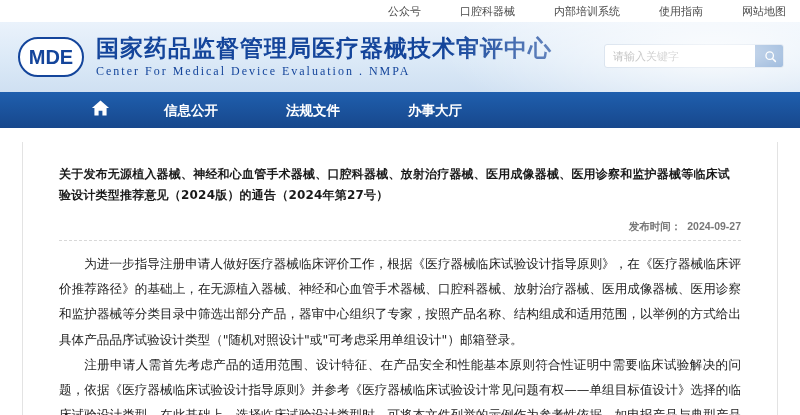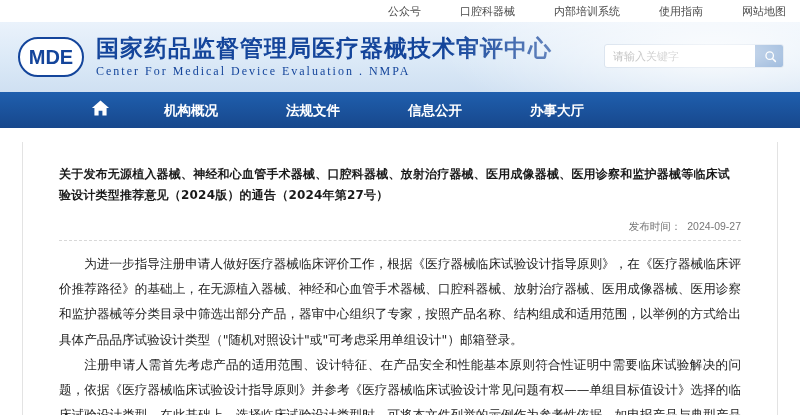--- a/index.html
+++ b/index.html
@@ -150,20 +150,21 @@
   }
   .meta-row {
     margin-top: 14px;
     padding-bottom: 6px;
     border-bottom: 1px dashed #d8d8d8;
     display: flex;
     justify-content: flex-end;
     gap: 6px;
     font-size: 10.5px;
     color: #777;
+    font-weight: bold;
   }
   .body-text {
     margin-top: 10px;
     font-size: 12.6px;
     line-height: 2.0;
     color: #222;
     text-align: justify;
     font-family: "DejaVu Sans", "Liberation Sans", sans-serif;
   }
   .body-text p { text-indent: 2em; }
@@ -202,23 +203,22 @@
   </div>
 
   <div class="nav">
     <div class="nav-home">
       <span>
         <svg width="19" height="18" viewBox="0 0 20 18" aria-hidden="true">
           <path d="M10 1 L19 9 L16.4 9 L16.4 17 L12 17 L12 12 L8 12 L8 17 L3.6 17 L3.6 9 L1 9 Z" fill="#ffffff"></path>
         </svg>
       </span>
     </div>
-    <div class="nav-item">机构概况</div>
+    <div class="nav-item">信息公开</div>
     <div class="nav-item">法规文件</div>
-    <div class="nav-item">信息公开</div>
     <div class="nav-item">办事大厅</div>
   </div>
 
   <div class="content">
     <div class="doc-title">关于发布无源植入器械、神经和心血管手术器械、口腔科器械、放射治疗器械、医用成像器械、医用诊察和监护器械等临床试验设计类型推荐意见（2024版）的通告（2024年第27号）</div>
 
     <div class="meta-row">
       <span>发布时间：</span>
       <span>2024-09-27</span>
     </div>

